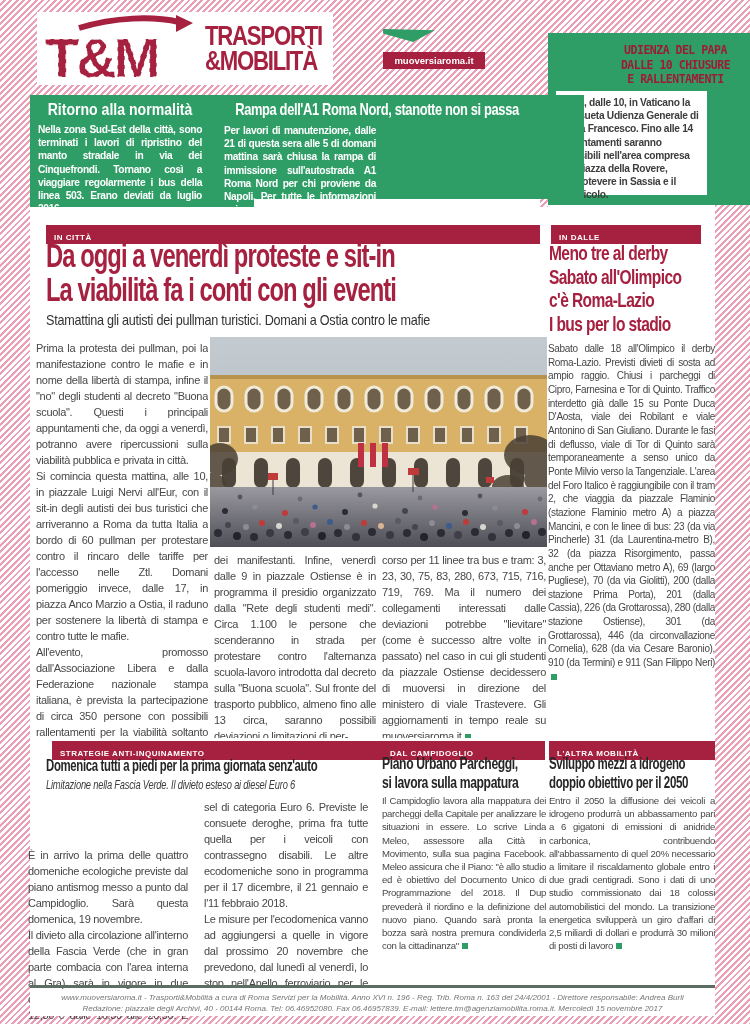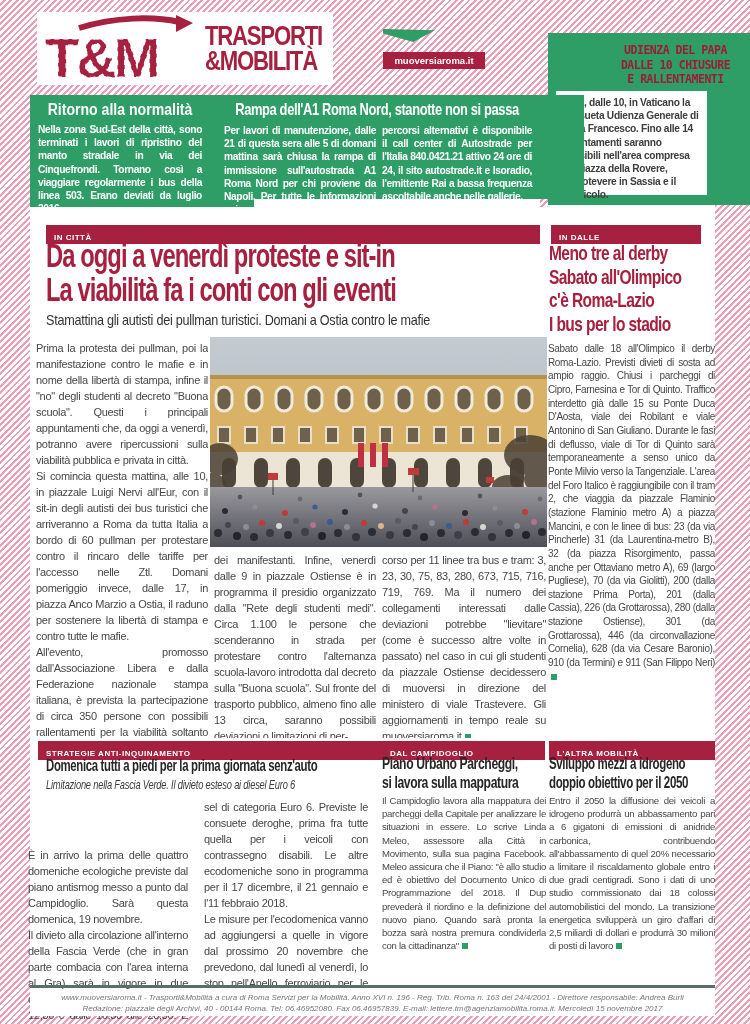--- a/index.html
+++ b/index.html
@@ -41,21 +41,21 @@
   .rampa-title{position:absolute;left:-52px;top:5px;width:430px;text-align:center;color:#fff;
     font-weight:bold;font-size:17px;letter-spacing:-0.5px;transform:scaleX(0.76);transform-origin:50% 0;}
   .rampa-col1{position:absolute;left:10px;top:29px;width:152px;}
   .rampa-col2{position:absolute;left:168px;top:29px;width:150px;}
 
   
   .kicker{background:#a6203f;color:#fff;font-size:8px;font-weight:bold;
     letter-spacing:0.5px;padding:8px 0 2px 8px;box-sizing:border-box;}
   .k-citta{left:46px;top:225px;width:494px;}
   .k-agenda{left:551px;top:225px;width:150px;}
-  .k-eco{left:38px;top:741px;width:362px;}
+  .k-eco{left:52px;top:741px;width:362px;}
   .k-camp{left:382px;top:741px;width:163px;}
   .k-altra{left:549px;top:741px;width:166px;}
 
   
   .hl-main{left:46px;top:239px;width:680px;color:#a6203f;font-weight:bold;font-size:33px;
     line-height:34px;letter-spacing:-1.3px;transform:scaleX(0.72);transform-origin:0 0;}
   .standfirst-main{left:46px;top:312px;width:560px;color:#333;font-size:14.5px;
     letter-spacing:-0.3px;transform:scaleX(0.87);transform-origin:0 0;}
   .hl-agenda{left:549px;top:241px;width:226px;color:#a6203f;font-weight:bold;font-size:21px;
     line-height:23.5px;letter-spacing:-0.8px;transform:scaleX(0.74);transform-origin:0 0;}
@@ -128,21 +128,20 @@
   </div>
 
   <div class="abs gbox box-ritorno">
     <div class="ritorno-title">Ritorno alla normalità</div>
     <div class="ritorno-body gbody">Nella zona Sud-Est della città, sono terminati i lavori di ripristino del manto stradale in via dei Cinquefrondi. Tornano così a viaggiare regolarmente i bus della linea 503. Erano deviati da luglio 2016.</div>
   </div>
 
   <div class="abs gbox box-rampa">
     <div class="rampa-title">Rampa dell'A1 Roma Nord, stanotte non si passa</div>
     <div class="rampa-col1 gbody">Per lavori di manutenzione, dalle 21 di questa sera alle 5 di domani mattina sarà chiusa la rampa di immissione sull'autostrada A1 Roma Nord per chi proviene da Napoli. Per tutte le informazioni sui</div>
-    <div class="rampa-col2 gbody">percorsi alternativi è disponibile il call center di Autostrade per l'Italia 840.0421.21 attivo 24 ore di 24, il sito autostrade.it e Isoradio, l'emittente Rai a bassa frequenza ascoltabile anche nelle gallerie.</div>
   </div>
 
   <div class="abs kicker k-citta">IN CITTÀ</div>
   <div class="abs hl-main">
       <div>Da oggi a venerdì proteste e sit-in</div>
       <div>La viabilità fa i conti con gli eventi</div>
     </div>
   <div class="abs standfirst-main">Stamattina gli autisti dei pullman turistici. Domani a Ostia contro le mafie</div>
 
   <div class="abs photo">

